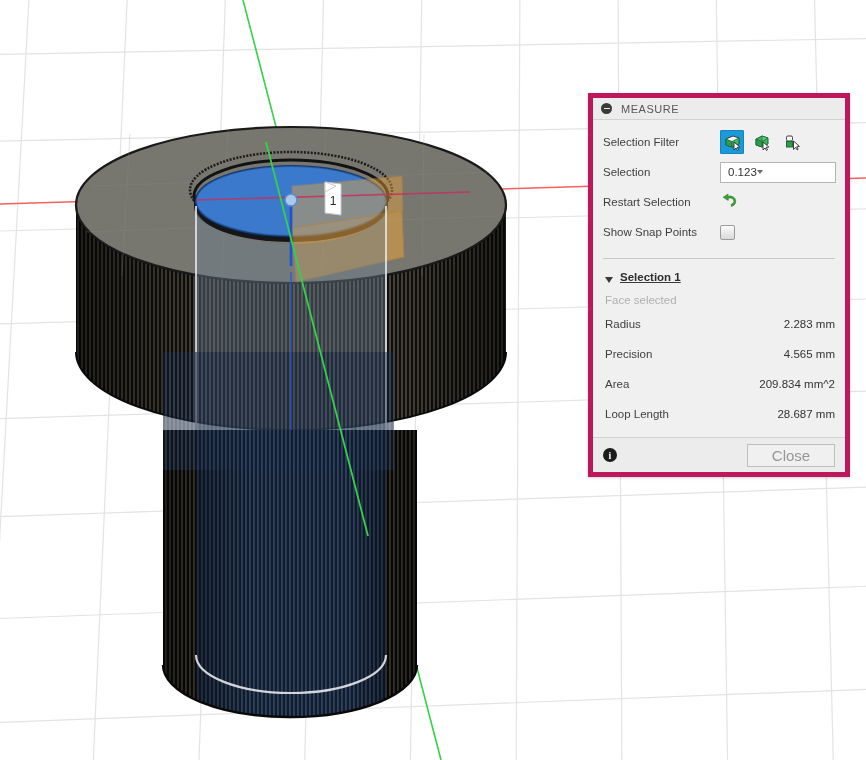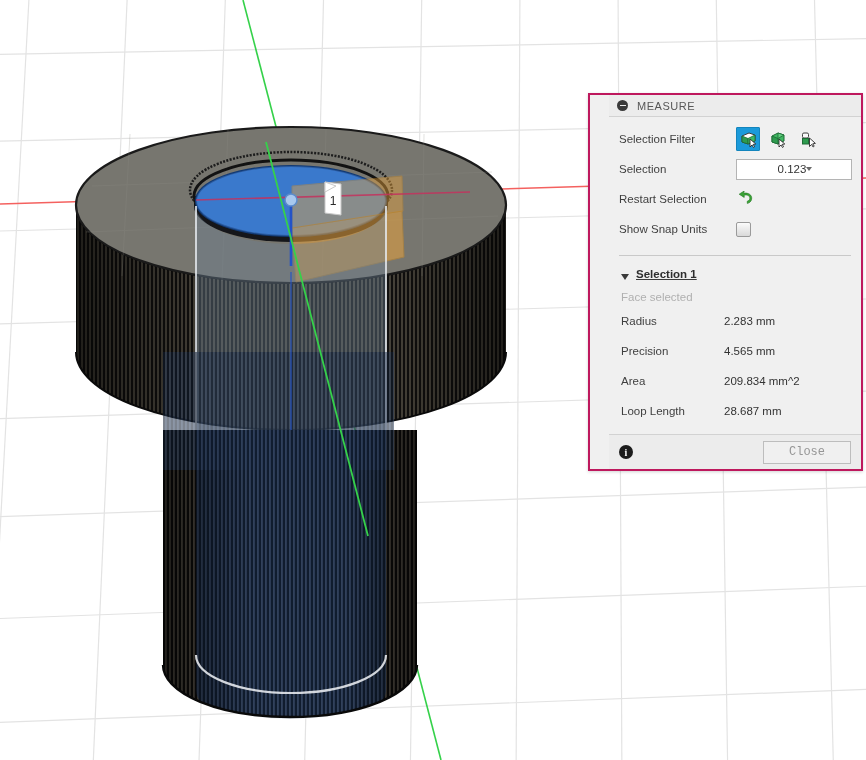--- a/index.html
+++ b/index.html
@@ -12,25 +12,24 @@
   }
 
   
   #viewport{position:absolute;left:0;top:0;width:866px;height:760px;background:#ffffff;overflow:hidden;}
   #viewport svg{position:absolute;left:0;top:0;}
 
   
   #measure-panel{
     position:absolute;left:588px;top:93px;width:252px;
     background:#f0f0f0;
-    border:2px solid #be185d;
+    border:5px solid #be185d;
     box-shadow:0 1px 3px rgba(0,0,0,.18);
     font-size:11.5px;color:#3b3b3b;
     z-index:40;
-    padding-left:19px;
   }
   .panel-header{
     height:21px;background:#ececec;border-bottom:1px solid #d2d2d2;
     display:flex;align-items:center;padding:0 8px;gap:9px;
   }
   .collapse-dot{
     width:11px;height:11px;border-radius:50%;background:#3a3a3a;
     display:flex;align-items:center;justify-content:center;flex:none;cursor:pointer;
   }
   .collapse-dot i{display:block;width:6px;height:1.5px;background:#ececec;}
@@ -46,21 +45,21 @@
   .filter-group{display:flex;align-items:center;gap:6px;}
   .filter-btn{
     width:22px;height:22px;border:1px solid transparent;border-radius:1px;
     display:flex;align-items:center;justify-content:center;cursor:pointer;background:transparent;
   }
   .filter-btn.active{background:#1b9ada;border-color:#1385bd;}
 
   
   .combo{
     width:102px;height:19px;background:#ffffff;border:1px solid #b4b4b4;
-    display:flex;align-items:center;justify-content:center;
+    display:flex;align-items:center;justify-content:flex-start;
     padding:0 5px 0 7px;font-size:11.5px;color:#333;cursor:pointer;
   }
   .combo .caret{width:0;height:0;border-left:3.5px solid transparent;border-right:3.5px solid transparent;border-top:4px solid #6a6a6a;}
 
   
   .restart-btn{width:20px;height:18px;display:flex;align-items:center;cursor:pointer;}
 
   
   .chk{
     width:13px;height:13px;border:1px solid #9a9a9a;border-radius:2px;
@@ -68,34 +67,34 @@
   }
 
   .sep{height:1px;background:#c9c9c9;margin:7px 10px 2px 10px;}
 
   
   .results{background:#f0f0f0;padding:4px 0 8px 0;}
   .sect-head{display:flex;align-items:flex-end;gap:7px;padding:6px 10px 4px 12px;cursor:pointer;text-decoration:underline;}
   .tri{width:0;height:0;border-left:4.5px solid transparent;border-right:4.5px solid transparent;border-top:6px solid #3a3a3a;}
   .sect-title{font-size:11.5px;font-weight:bold;color:#2e2e2e;}
   .hint{padding:7px 10px 3px 12px;font-size:11.5px;color:#b0b0b0;}
-  .res-row{display:flex;align-items:center;height:30px;padding:0 10px 0 12px;}
+  .res-row{display:flex;align-items:center;height:30px;padding:0 10px 0 12px;justify-content:space-between;}
   .res-label{width:103px;flex:none;font-size:11.5px;color:#3f3f3f;}
   .res-val{font-size:11.5px;color:#333;}
 
   .panel-footer{
     height:34px;background:#ececec;border-top:1px solid #d2d2d2;
     display:flex;align-items:center;justify-content:space-between;padding:0 10px;
   }
   .info-icon{width:14px;height:14px;border-radius:50%;background:#1c1c1c;color:#fff;
     font-size:10px;font-weight:bold;font-family:"Liberation Serif",serif;
     display:flex;align-items:center;justify-content:center;cursor:pointer;}
   .close-btn{
     min-width:60px;height:21px;padding:0 13px;background:#f0f0f0;border:1px solid #bdbdbd;
-    color:#969696;font-size:12px;font-family:Liberation Mono, monospace;
+    color:#969696;font-size:15px;font-family:Liberation Sans, sans-serif;
     display:flex;align-items:center;justify-content:center;cursor:default;text-align:right;
   }
 </style>
 </head>
 <body>
 
 <div id="viewport">
   <svg width="866" height="760" viewBox="0 0 866 760">
     <defs>
 
@@ -305,21 +304,21 @@
           <svg width="18" height="16" viewBox="0 0 18 16">
             <path d="M7.5 2.2 C12.4 1.4 16.4 4 15.6 8.3 C15.2 10.6 13.3 12 11.3 12.4
                      L11.3 10.2 C12.6 9.8 13.6 8.9 13.8 7.7 C14.3 5.1 11.6 3.4 8.2 4.1
                      L8.2 6.4 L3.2 3.2 L8.2 0 Z" fill="#39a535" stroke="#2b7d29" stroke-width=".7" stroke-linejoin="round"></path>
           </svg>
         </div>
       </div>
     </div>
 
     <div class="row">
-      <div class="row-label">Show Snap Units</div>
+      <div class="row-label">Show Snap Points</div>
       <div class="row-ctl">
         <div class="chk"></div>
       </div>
     </div>
 
   </div>
 
   <div class="sep"></div>
 
   <div class="results">

